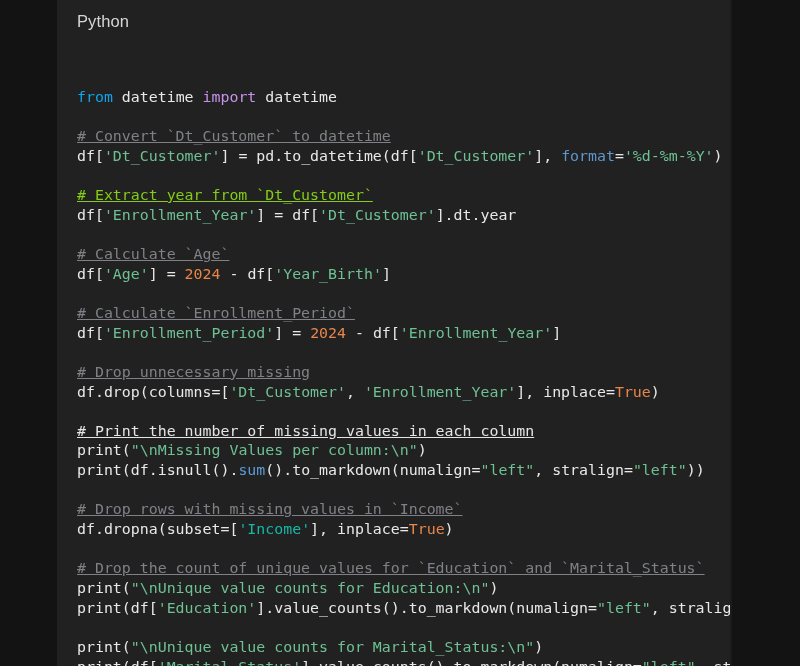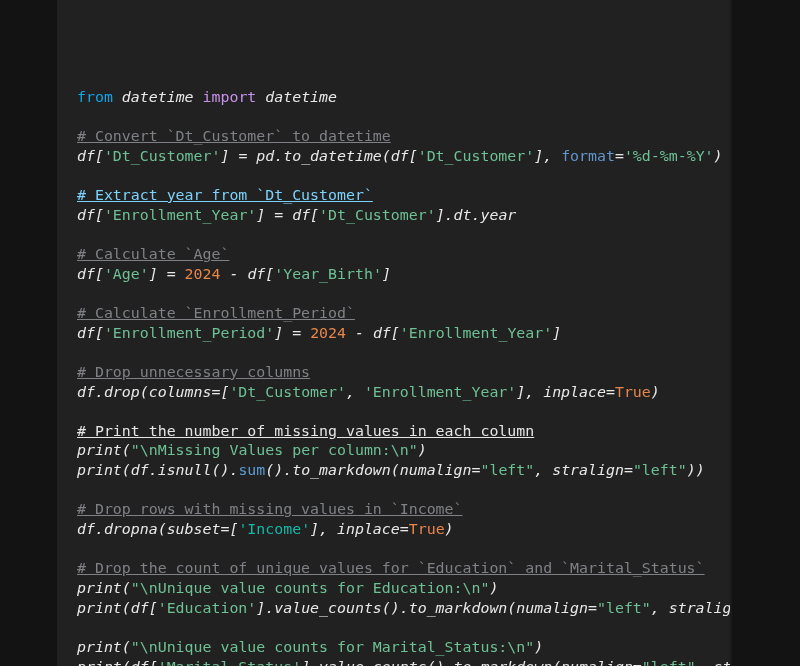--- a/index.html
+++ b/index.html
@@ -72,57 +72,60 @@
     tab-size: 4;
   }
 
   .tok-kw      { color: #c792ea; }
   .tok-str     { color: #6ec193; }
   .tok-com     { color: #7f8186; text-decoration: underline; }
   .tok-num     { color: #e8864a; }
   .tok-bool    { color: #e8864a; }
   .tok-param   { color: #6196cc; }
   .tok-builtin { color: #5c9cd6; }
-  .tok-plain   { color: #e8e8e8; font-style: italic; }
+  .tok-plain   { color: #e8e8e8; }
 
   
   #code-scroll-gutter {
     position: absolute;
     right: 0;
     top: 0;
     width: 2px;
     height: 100%;
     background: #1b1b1b;
   }
 </style>
 </head>
 <body>
 
 <div id="root">
 
   <div id="code-card">
 
+    <div id="code-header">
+      <span id="code-lang-label">Python</span>
+    </div>
 
     <div id="code-body">
       <pre id="code-pre"><span></span>
 <span><span class="tok-kw" style="color: #0ea5e9;">from</span><span class="tok-plain" style="color: rgb(232, 232, 232);"> datetime </span><span class="tok-kw" style="color: rgb(199, 146, 234);">import</span><span class="tok-plain" style="color: rgb(232, 232, 232);"> datetime</span></span>
 <span></span>
 <span><span class="tok-com" style="color: rgb(127, 129, 134);"># Convert `Dt_Customer` to datetime</span></span>
 <span><span class="tok-plain" style="color: rgb(232, 232, 232);">df[</span><span class="tok-str" style="color: rgb(110, 193, 147);">'Dt_Customer'</span><span class="tok-plain" style="color: rgb(232, 232, 232);">] = pd.to_datetime(df[</span><span class="tok-str" style="color: rgb(110, 193, 147);">'Dt_Customer'</span><span class="tok-plain" style="color: rgb(232, 232, 232);">], </span><span class="tok-param" style="color: rgb(97, 150, 204);">format</span><span class="tok-plain" style="color: rgb(232, 232, 232);">=</span><span class="tok-str" style="color: rgb(110, 193, 147);">'%d-%m-%Y'</span><span class="tok-plain" style="color: rgb(232, 232, 232);">)</span></span>
 <span></span>
-<span><span class="tok-com" style="color: #7dd3fc;"># Extract year from `Dt_Customer`</span></span>
+<span><span class="tok-com" style="color: #84cc16;"># Extract year from `Dt_Customer`</span></span>
 <span><span class="tok-plain" style="color: rgb(232, 232, 232);">df[</span><span class="tok-str" style="color: rgb(110, 193, 147);">'Enrollment_Year'</span><span class="tok-plain" style="color: rgb(232, 232, 232);">] = df[</span><span class="tok-str" style="color: rgb(110, 193, 147);">'Dt_Customer'</span><span class="tok-plain" style="color: rgb(232, 232, 232);">].dt.year</span></span>
 <span></span>
 <span><span class="tok-com" style="color: rgb(127, 129, 134);"># Calculate `Age`</span></span>
 <span><span class="tok-plain" style="color: rgb(232, 232, 232);">df[</span><span class="tok-str" style="color: rgb(110, 193, 147);">'Age'</span><span class="tok-plain" style="color: rgb(232, 232, 232);">] = </span><span class="tok-num" style="color: rgb(232, 134, 74);">2024</span><span class="tok-plain" style="color: rgb(232, 232, 232);"> - df[</span><span class="tok-str" style="color: rgb(110, 193, 147);">'Year_Birth'</span><span class="tok-plain" style="color: rgb(232, 232, 232);">]</span></span>
 <span></span>
 <span><span class="tok-com" style="color: rgb(127, 129, 134);"># Calculate `Enrollment_Period`</span></span>
 <span><span class="tok-plain" style="color: rgb(232, 232, 232);">df[</span><span class="tok-str" style="color: rgb(110, 193, 147);">'Enrollment_Period'</span><span class="tok-plain" style="color: rgb(232, 232, 232);">] = </span><span class="tok-num" style="color: rgb(232, 134, 74);">2024</span><span class="tok-plain" style="color: rgb(232, 232, 232);"> - df[</span><span class="tok-str" style="color: rgb(110, 193, 147);">'Enrollment_Year'</span><span class="tok-plain" style="color: rgb(232, 232, 232);">]</span></span>
 <span></span>
-<span><span class="tok-com" style="color: rgb(127, 129, 134);"># Drop unnecessary columns</span></span>
+<span><span class="tok-com" style="color: rgb(127, 129, 134);"># Drop unnecessary missing</span></span>
 <span><span class="tok-plain" style="color: rgb(232, 232, 232);">df.drop(columns=[</span><span class="tok-str" style="color: rgb(110, 193, 147);">'Dt_Customer'</span><span class="tok-plain" style="color: rgb(232, 232, 232);">, </span><span class="tok-str" style="color: rgb(110, 193, 147);">'Enrollment_Year'</span><span class="tok-plain" style="color: rgb(232, 232, 232);">], inplace=</span><span class="tok-bool" style="color: rgb(232, 134, 74);">True</span><span class="tok-plain" style="color: rgb(232, 232, 232);">)</span></span>
 <span></span>
 <span><span class="tok-com" style="color: #e5e5e5;"># Print the number of missing values in each column</span></span>
 <span><span class="tok-plain" style="color: rgb(232, 232, 232);">print(</span><span class="tok-str" style="color: rgb(110, 193, 147);">"\nMissing Values per column:\n"</span><span class="tok-plain" style="color: rgb(232, 232, 232);">)</span></span>
 <span><span class="tok-plain" style="color: rgb(232, 232, 232);">print(df.isnull().</span><span class="tok-builtin" style="color: rgb(92, 156, 214);">sum</span><span class="tok-plain" style="color: rgb(232, 232, 232);">().to_markdown(numalign=</span><span class="tok-str" style="color: rgb(110, 193, 147);">"left"</span><span class="tok-plain" style="color: rgb(232, 232, 232);">, stralign=</span><span class="tok-str" style="color: rgb(110, 193, 147);">"left"</span><span class="tok-plain" style="color: rgb(232, 232, 232);">))</span></span>
 <span></span>
 <span><span class="tok-com" style="color: rgb(127, 129, 134);"># Drop rows with missing values in `Income`</span></span>
 <span><span class="tok-plain" style="color: rgb(232, 232, 232);">df.dropna(subset=[</span><span class="tok-str" style="color: #14b8a6;">'Income'</span><span class="tok-plain" style="color: rgb(232, 232, 232);">], inplace=</span><span class="tok-bool" style="color: rgb(232, 134, 74);">True</span><span class="tok-plain" style="color: rgb(232, 232, 232);">)</span></span>
 <span></span>
 <span><span class="tok-com" style="color: rgb(127, 129, 134);"># Drop the count of unique values for `Education` and `Marital_Status`</span></span>

